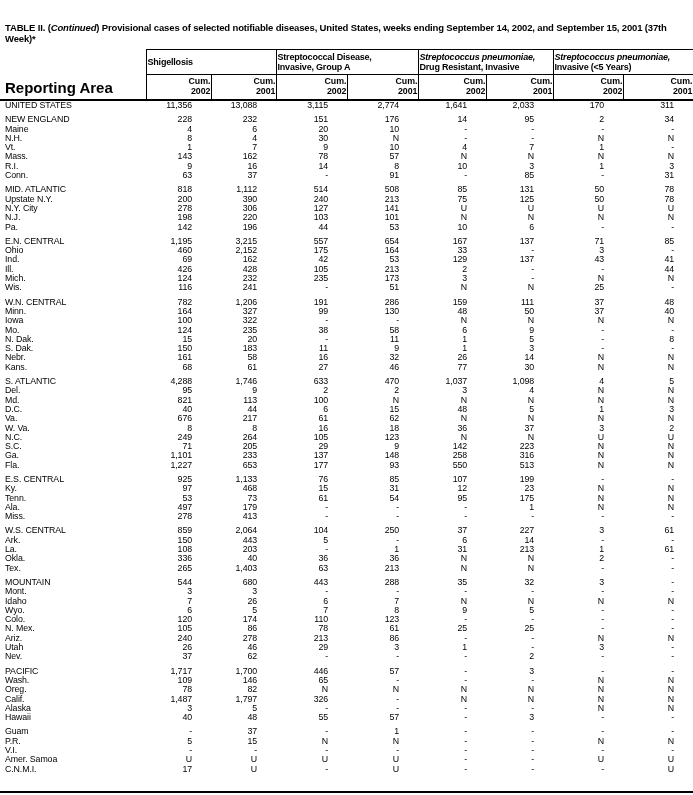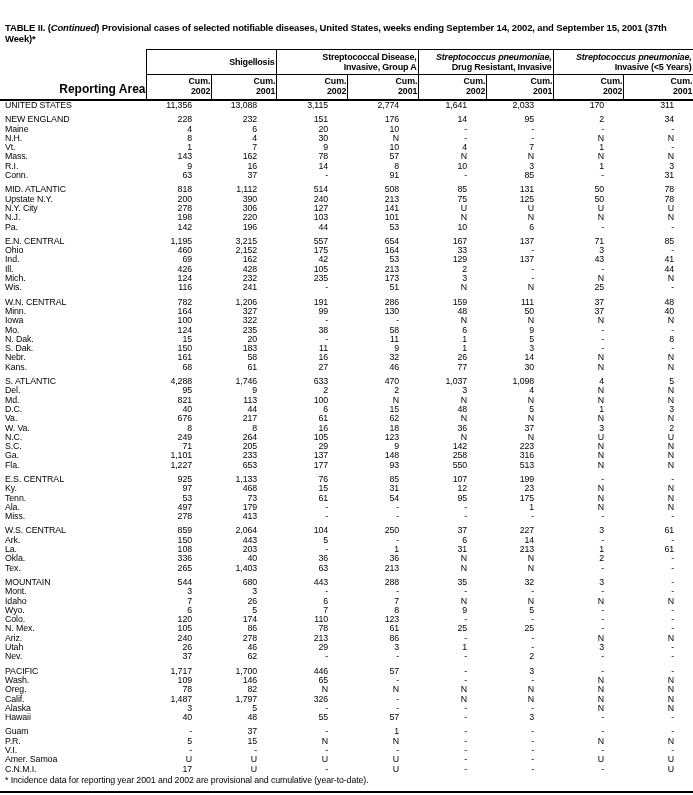--- a/index.html
+++ b/index.html
@@ -23,28 +23,28 @@
   table.disease-table {
     position: absolute; top: 33px; left: 0;
     width: 693px;
     border-collapse: collapse;
     table-layout: fixed;
   }
   th, td { padding: 0; white-space: nowrap; overflow: hidden; }
 
   
   th.rep {
-    text-align: right; vertical-align: bottom;
-    font-size: 12px; font-weight: bold;
+    text-align: left; vertical-align: bottom;
+    font-size: 15px; font-weight: bold;
     padding: 0 0 3px 5px;
     border-bottom: 2px solid #000;
   }
   th.grp {
     font-size: 9px; font-weight: bold; line-height: 10px;
-    text-align: right; vertical-align: middle;
+    text-align: left; vertical-align: middle;
     border-top: 1px solid #000;
     border-bottom: 1px solid #000;
     border-left: 1px solid #000;
     padding: 2px 1px;
     height: 24px;
     letter-spacing: -0.2px;
   }
   th.grp:last-child { border-right: 1px solid #000; }
   th.grp div:empty { display: none; }
   tr.cum th {
@@ -912,16 +912,15 @@
           <td class="val">U</td>
           <td class="val">-</td>
           <td class="val">-</td>
           <td class="val">-</td>
           <td class="val">U</td>
         </tr>
       </tbody>
   </table>
 
   <div class="footnotes">
-    <div>* Incidence data for reporting year 2001 and 2002 are provisional and cumulative (year-to-date).</div>
   </div>
 
 </div>
 
 </body></html>

